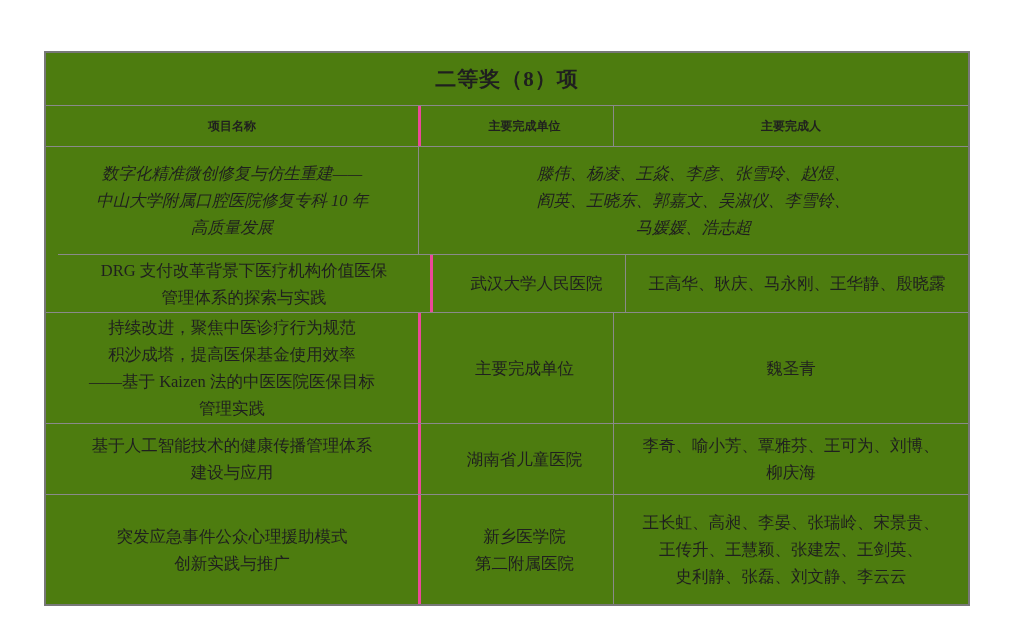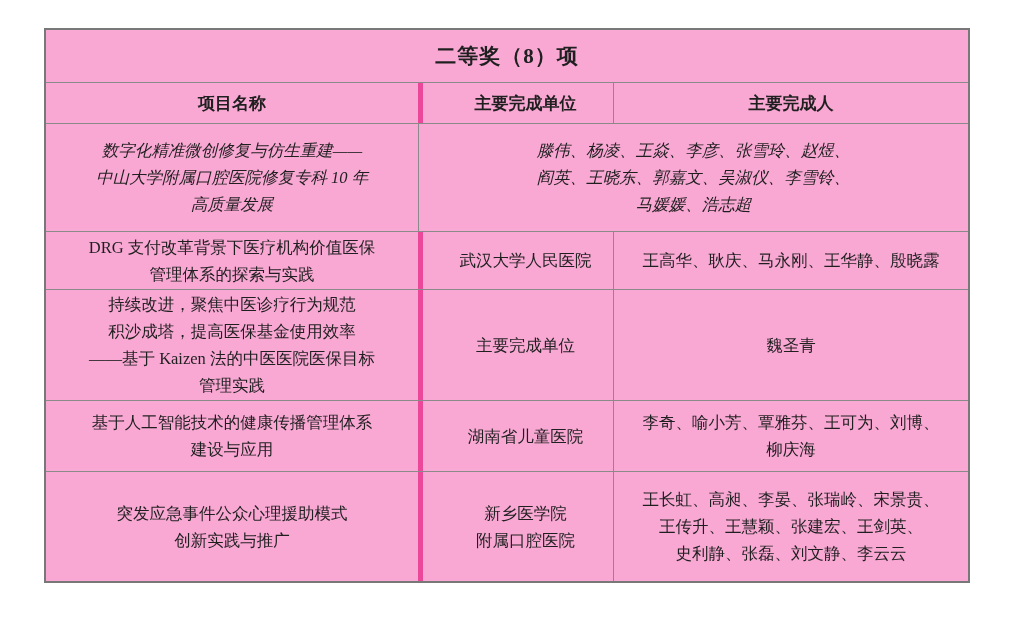--- a/index.html
+++ b/index.html
@@ -14,25 +14,25 @@
   }
   .page {
     position: relative;
     width: 1016px;
     height: 622px;
     background: #ffffff;
   }
   .tbl {
     position: absolute;
     left: 44px;
-    top: 28px;
+    top: 51px;
     width: 926px;
     border: 2px solid #787878;
     box-sizing: border-box;
-    background: #f9a8d4;
+    background: #4d7c0f;
   }
   .title-row {
     height: 52px;
     display: flex;
     align-items: center;
     justify-content: center;
     font-size: 21px;
     font-weight: bold;
     letter-spacing: 1px;
   }
@@ -46,32 +46,32 @@
     align-items: center;
     justify-content: center;
     text-align: center;
     box-sizing: border-box;
     white-space: pre-line;
     font-size: 16.5px;
     line-height: 27px;
     padding: 2px 6px;
   }
   .c1 { width: 372px; }
-  .c2 { width: 195px; border-left: 5px solid #ec4899; padding-left: 21px; }
+  .c2 { width: 195px; border-left: 3px solid #ec4899; padding-left: 21px; }
   .c3 { flex: 1; border-left: 1px solid #8a8a8a; }
   .header-row { height: 41px; }
   .header-row .cell {
     font-weight: bold;
-    font-size: 17px;
+    font-size: 12px;
     white-space: nowrap;
     text-align: right;
   }
   
   .body .row:nth-child(1) { height: 108px; font-style: italic; }
-  .body .row:nth-child(2) { height: 58px; }
+  .body .row:nth-child(2) { height: 58px; margin-left: 12px; }
   .body .row:nth-child(3) { height: 111px; }
   .body .row:nth-child(4) { height: 71px; }
   .body .row:nth-child(5) { height: 110px; }
 </style>
 </head>
 <body>
 
 <div class="page">
   <div class="tbl">
     <div class="title-row">二等奖（8）项</div>
@@ -111,20 +111,20 @@
 建设与应用</div>
     <div class="cell c2">湖南省儿童医院</div>
     <div class="cell c3">李奇、喻小芳、覃雅芬、王可为、刘博、
 柳庆海</div>
   </div>
 
   <div class="row">
     <div class="cell c1">突发应急事件公众心理援助模式
 创新实践与推广</div>
     <div class="cell c2">新乡医学院
-附属口腔医院</div>
+第二附属医院</div>
     <div class="cell c3">王长虹、高昶、李晏、张瑞岭、宋景贵、
 王传升、王慧颖、张建宏、王剑英、
 史利静、张磊、刘文静、李云云</div>
   </div>
 </div>
   </div>
 </div>
 
 </body></html>

